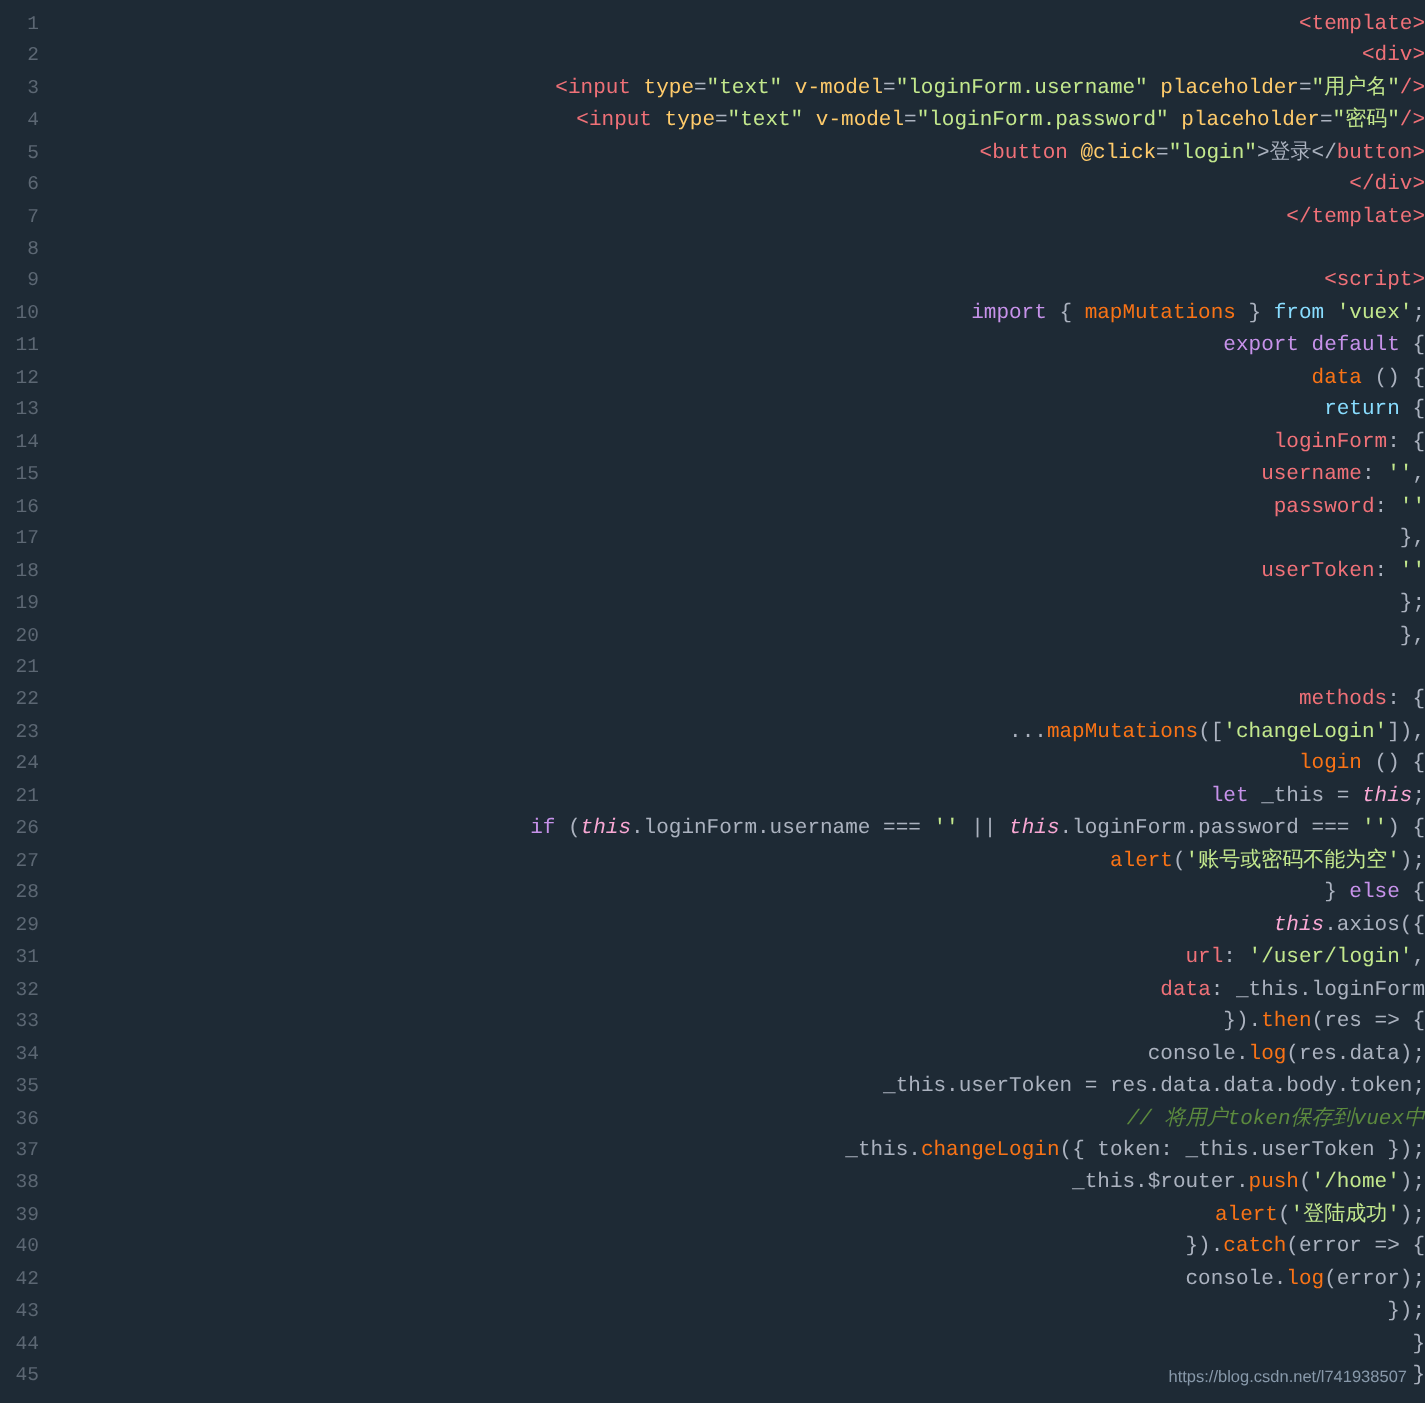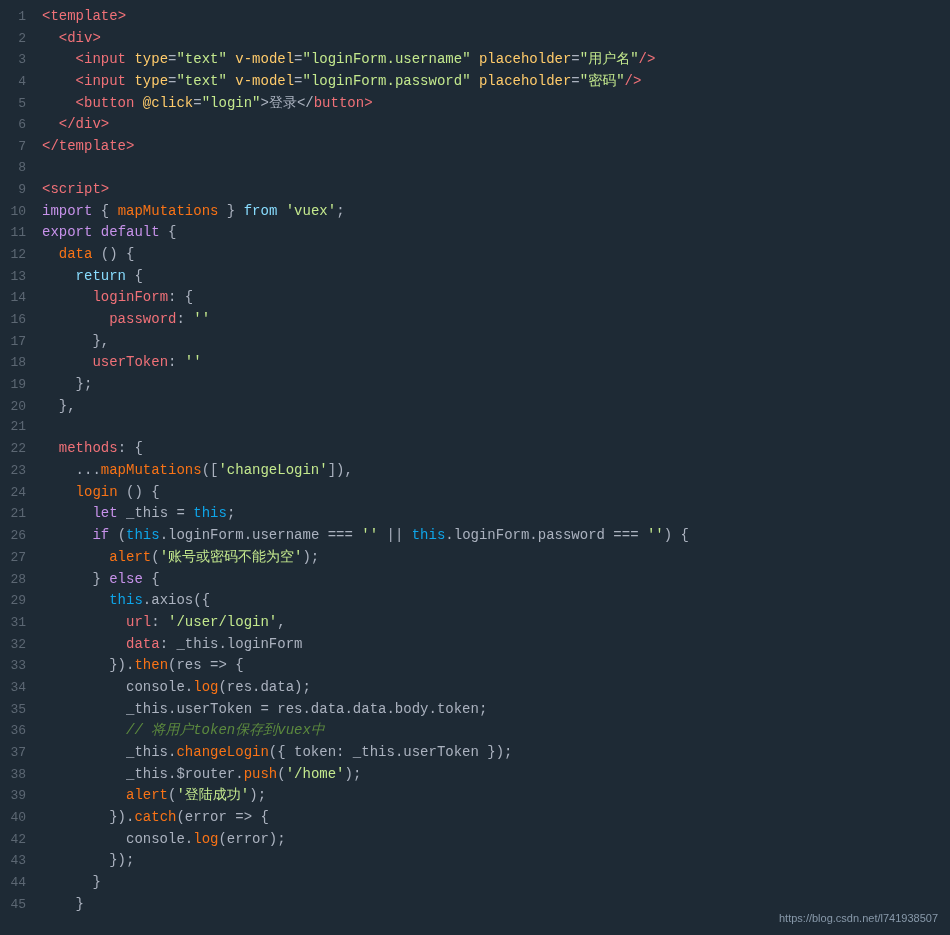--- a/index.html
+++ b/index.html
@@ -33,33 +33,34 @@
       text-align: right;
       padding-right: 10px;
       color: #5c6773;
       user-select: none;
       font-size: 13px;
     }
     .line-content {
       flex: 1;
       padding-left: 6px;
       white-space: pre;
+      text-align: right;
     }
     
     .kw { color: #c792ea; } 
     .kw2 { color: #89ddff; } 
     .fn { color: #f97316; } 
     .str { color: #c3e88d; } 
     .tag { color: #f07178; } 
     .attr { color: #ffcb6b; } 
     .val { color: #c3e88d; }
     .comment2 { color: #5c8a3e; font-style: italic; }
     .prop { color: #f07178; }
     .plain { color: #abb2bf; }
-    .this-kw { color: #0ea5e9; }
+    .this-kw { color: #f9a8d4; font-style: italic; }
     .url-watermark {
       position: absolute;
       bottom: 8px;
       right: 12px;
       color: #8899aa;
       font-size: 11px;
       font-family: Arial, sans-serif;
     }
   </style>
 </head>
@@ -116,20 +117,24 @@
     </div>
     <div class="code-line">
       <span class="line-number">13</span>
       <span class="line-content"><span class="plain">    </span><span class="kw2">return</span><span class="plain"> {</span></span>
     </div>
     <div class="code-line">
       <span class="line-number">14</span>
       <span class="line-content"><span class="plain">      </span><span class="prop">loginForm</span><span class="plain">: {</span></span>
     </div>
     <div class="code-line">
+      <span class="line-number">15</span>
+      <span class="line-content"><span class="plain">        </span><span class="prop">username</span><span class="plain">: </span><span class="str">''</span><span class="plain">,</span></span>
+    </div>
+    <div class="code-line">
       <span class="line-number">16</span>
       <span class="line-content"><span class="plain">        </span><span class="prop">password</span><span class="plain">: </span><span class="str">''</span></span>
     </div>
     <div class="code-line">
       <span class="line-number">17</span>
       <span class="line-content"><span class="plain">      },</span></span>
     </div>
     <div class="code-line">
       <span class="line-number">18</span>
       <span class="line-content"><span class="plain">      </span><span class="prop">userToken</span><span class="plain">: </span><span class="str">''</span></span>

